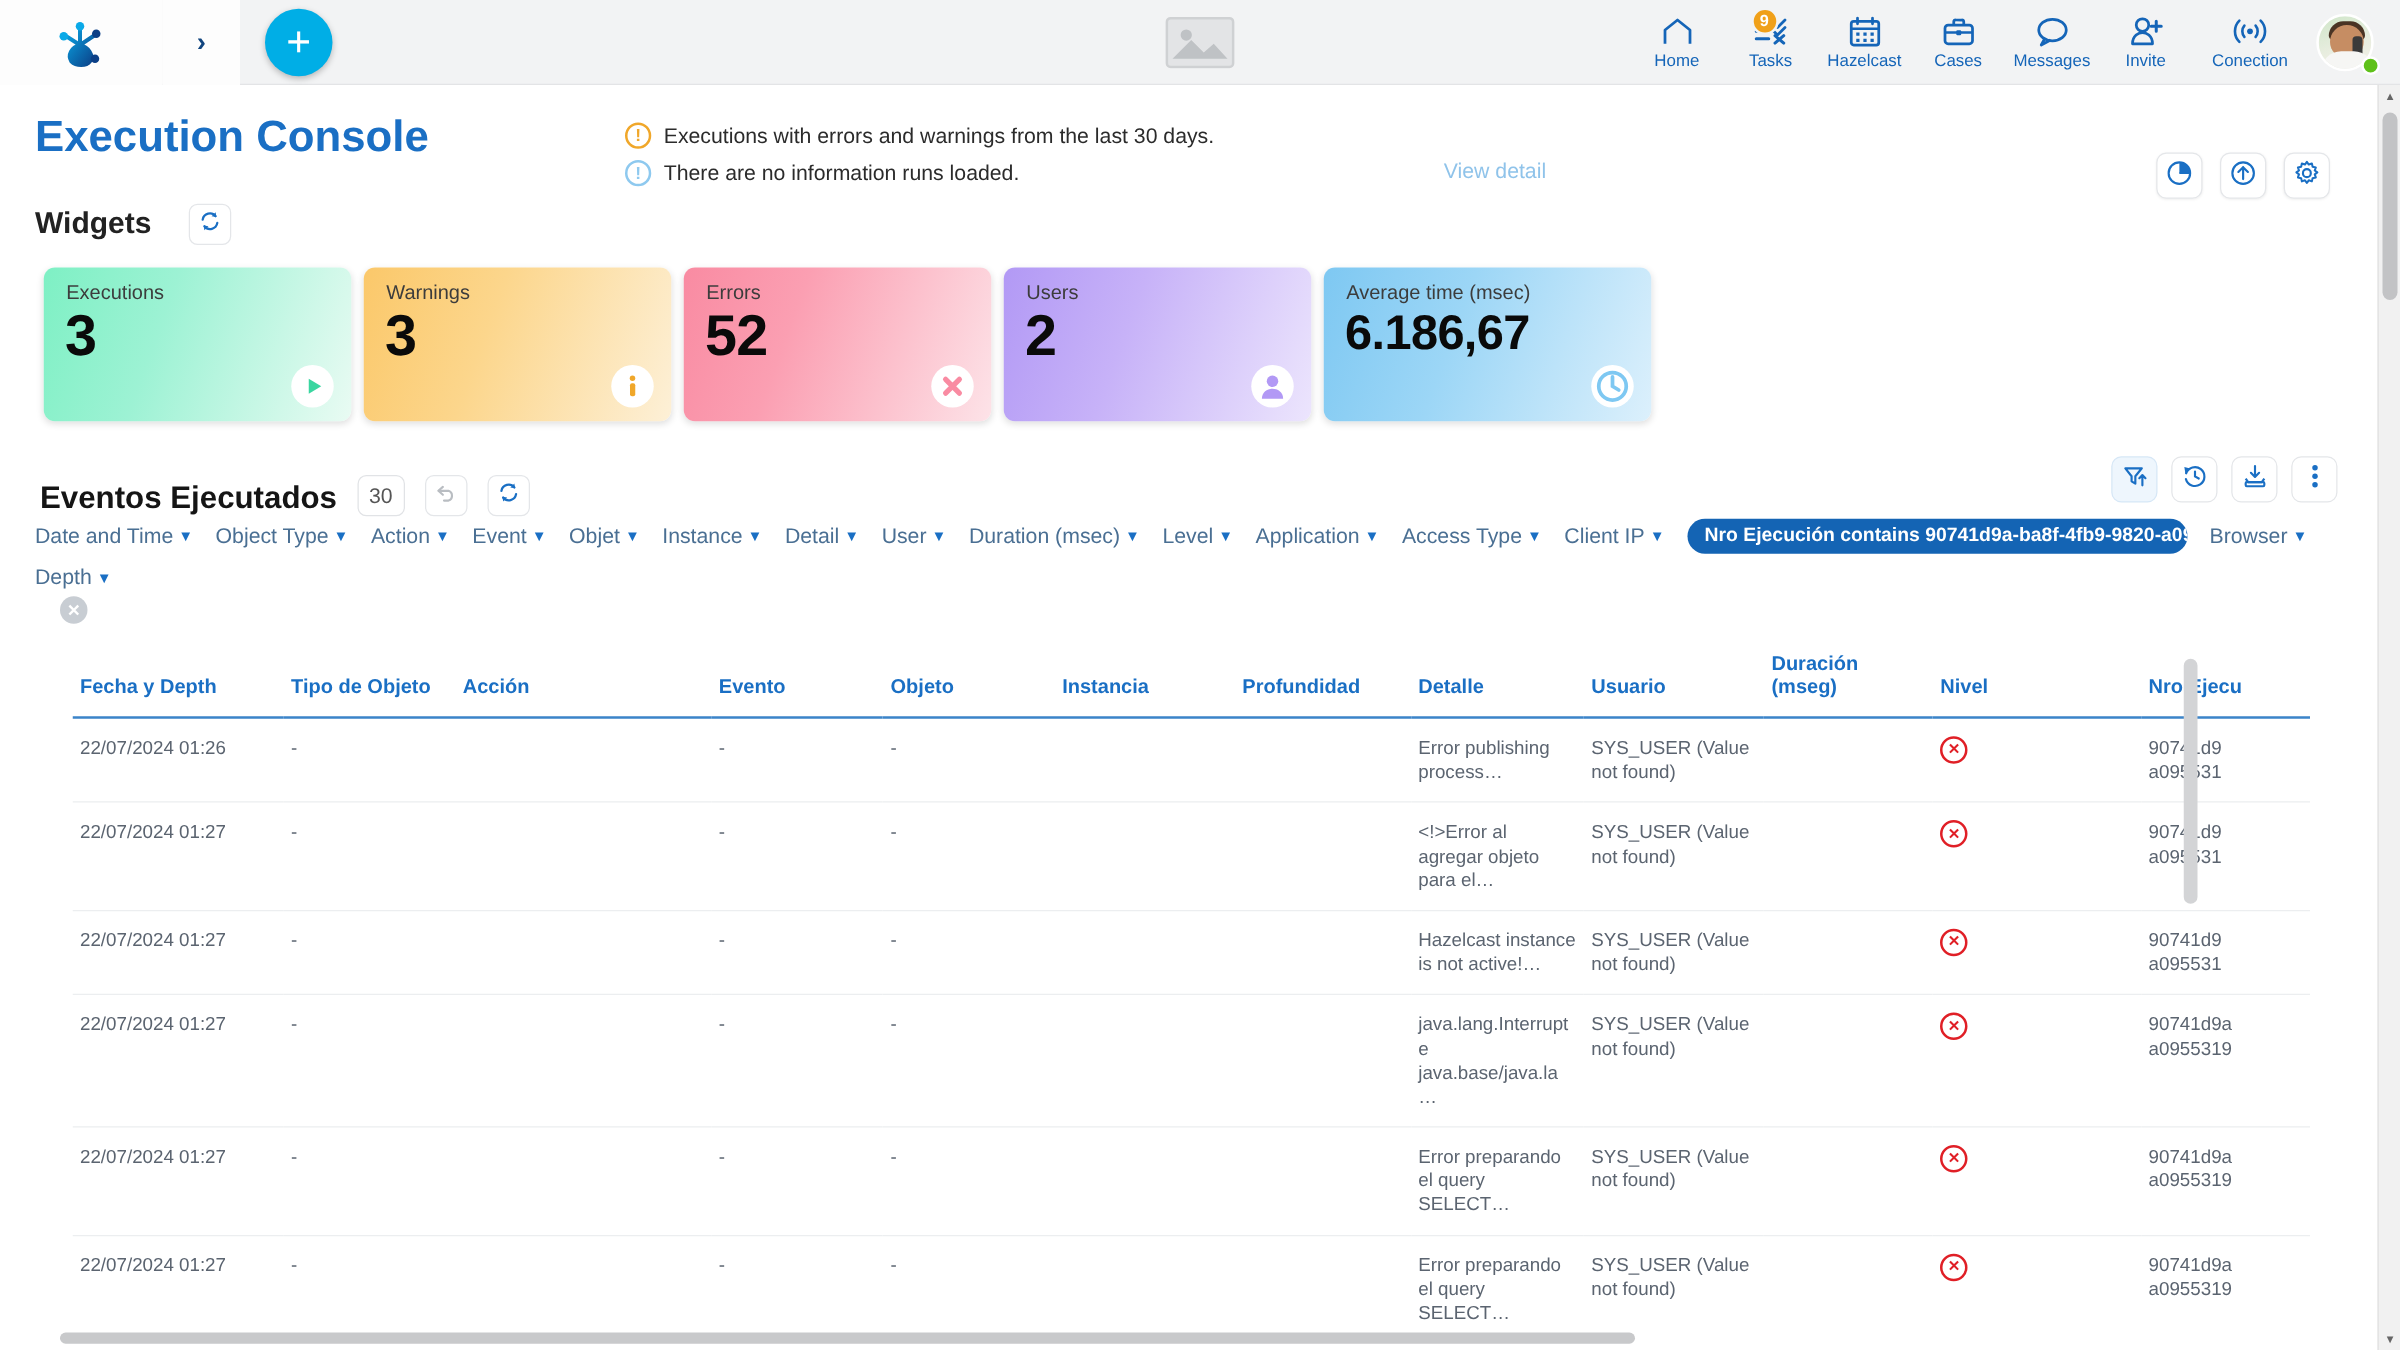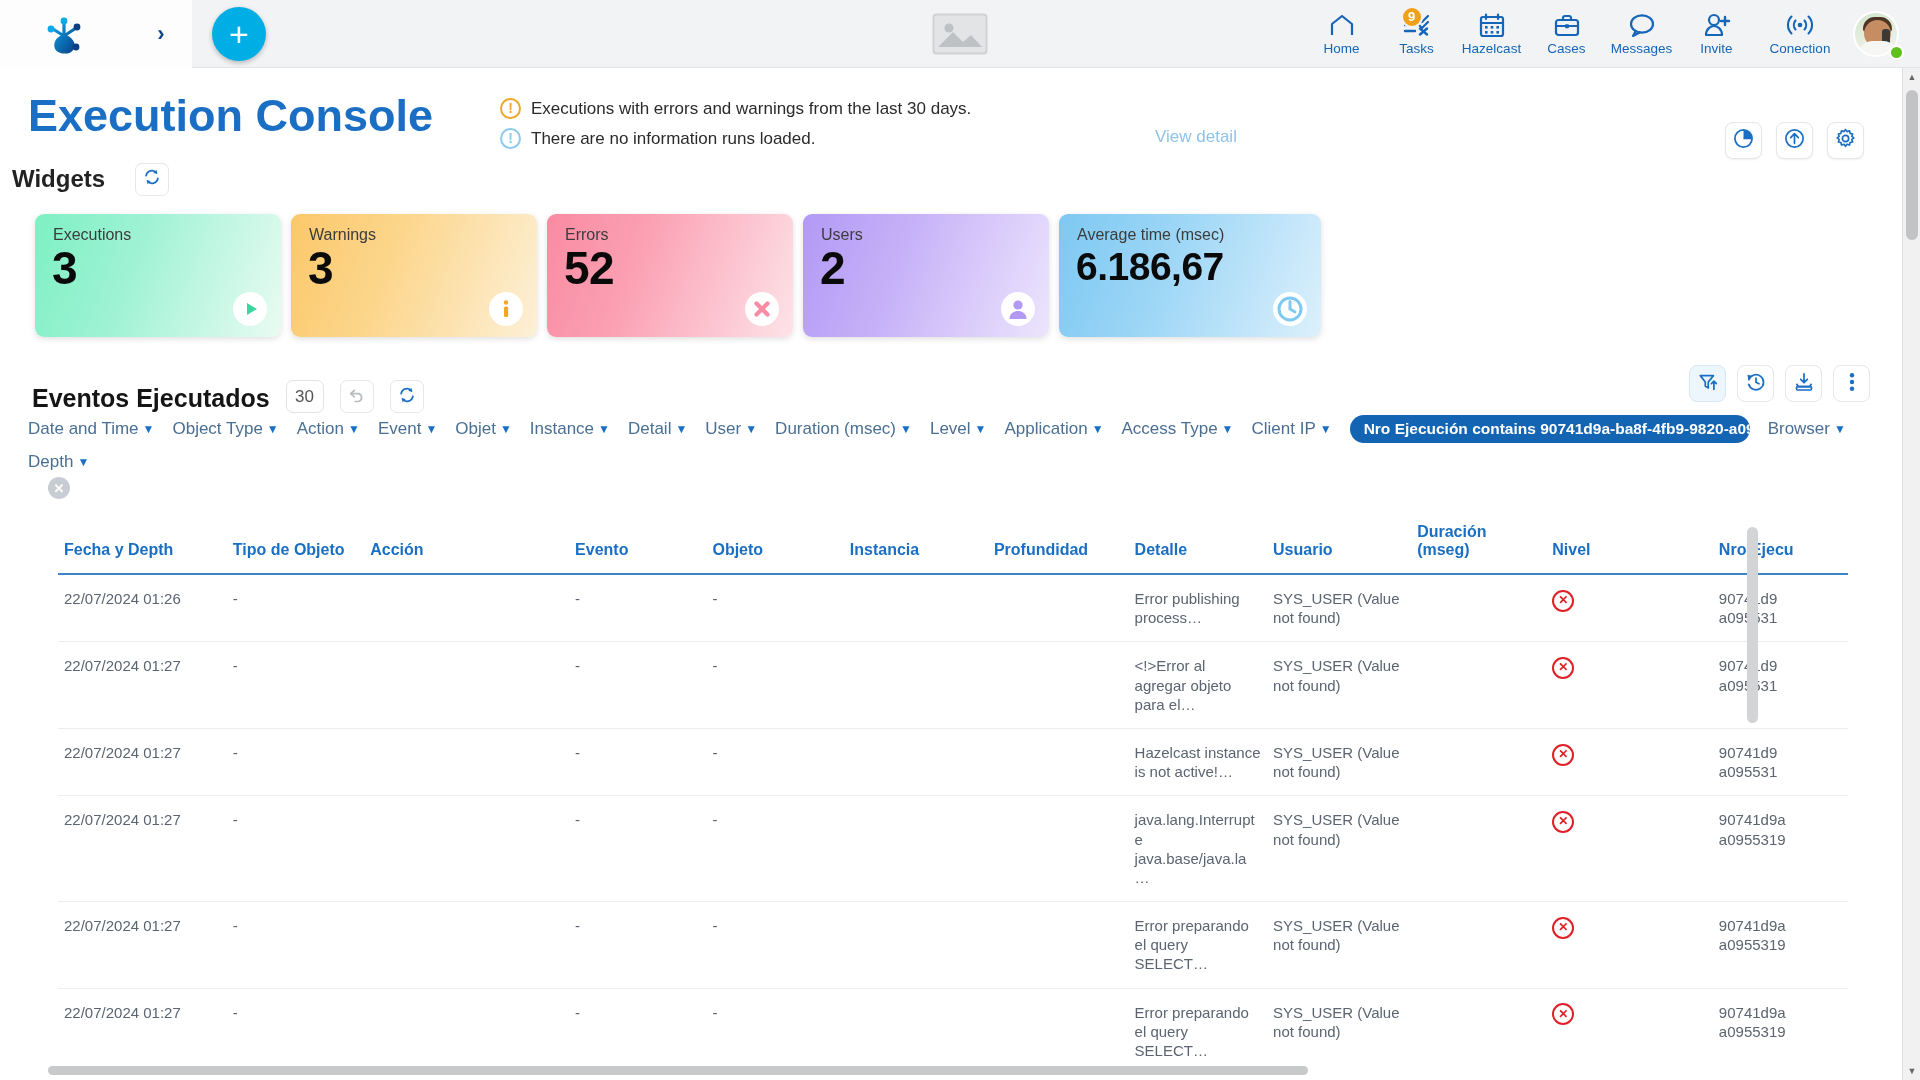--- a/index.html
+++ b/index.html
@@ -101,21 +101,21 @@
   
   .page {
     position: absolute; top: 68px; left: 0;
     width: 1902px; height: 1012px;
     background: #fff; overflow: hidden;
   }
 
   .hdr-row { position: relative; height: 86px; }
   .page-title {
     position: absolute; left: 28px; top: 22px;
-    font-size: 45px; color: #1a6fc4; font-weight: 600;
+    font-size: 35px; color: #1a6fc4; font-weight: 600;
   }
   .alerts { position: absolute; left: 500px; top: 30px; }
   .alert-line {
     display: flex; align-items: center; gap: 10px;
     margin-bottom: 9px; font-size: 17px; color: #2b2b2b;
   }
   .circ-ico {
     width: 21px; height: 21px; border-radius: 50%;
     border: 2px solid #f0a72a; color: #f0a72a;
     font-size: 14px; font-weight: bold; line-height: 17px;
@@ -132,21 +132,21 @@
   }
   .tool-btn {
     width: 37px; height: 37px; border-radius: 8px;
     background: #fff; border: 1px solid #e4e6e9;
     display: flex; align-items: center; justify-content: center;
     cursor: pointer; color: #1a6fc4;
     box-shadow: 0 1px 2px rgba(0,0,0,.06);
   }
 
   .widgets-label-row {
-    position: relative; height: 50px; padding-left: 12px;
+    position: relative; height: 50px; padding-left: 28px;
     display: flex; align-items: center; gap: 30px;
   }
   .widgets-label { font-size: 24px; font-weight: bold; color: #222; }
   .mini-btn {
     width: 34px; height: 33px; border-radius: 7px;
     border: 1px solid #e4e6e9; background: #fff;
     display: flex; align-items: center; justify-content: center;
     cursor: pointer; color: #1a6fc4;
   }
 

